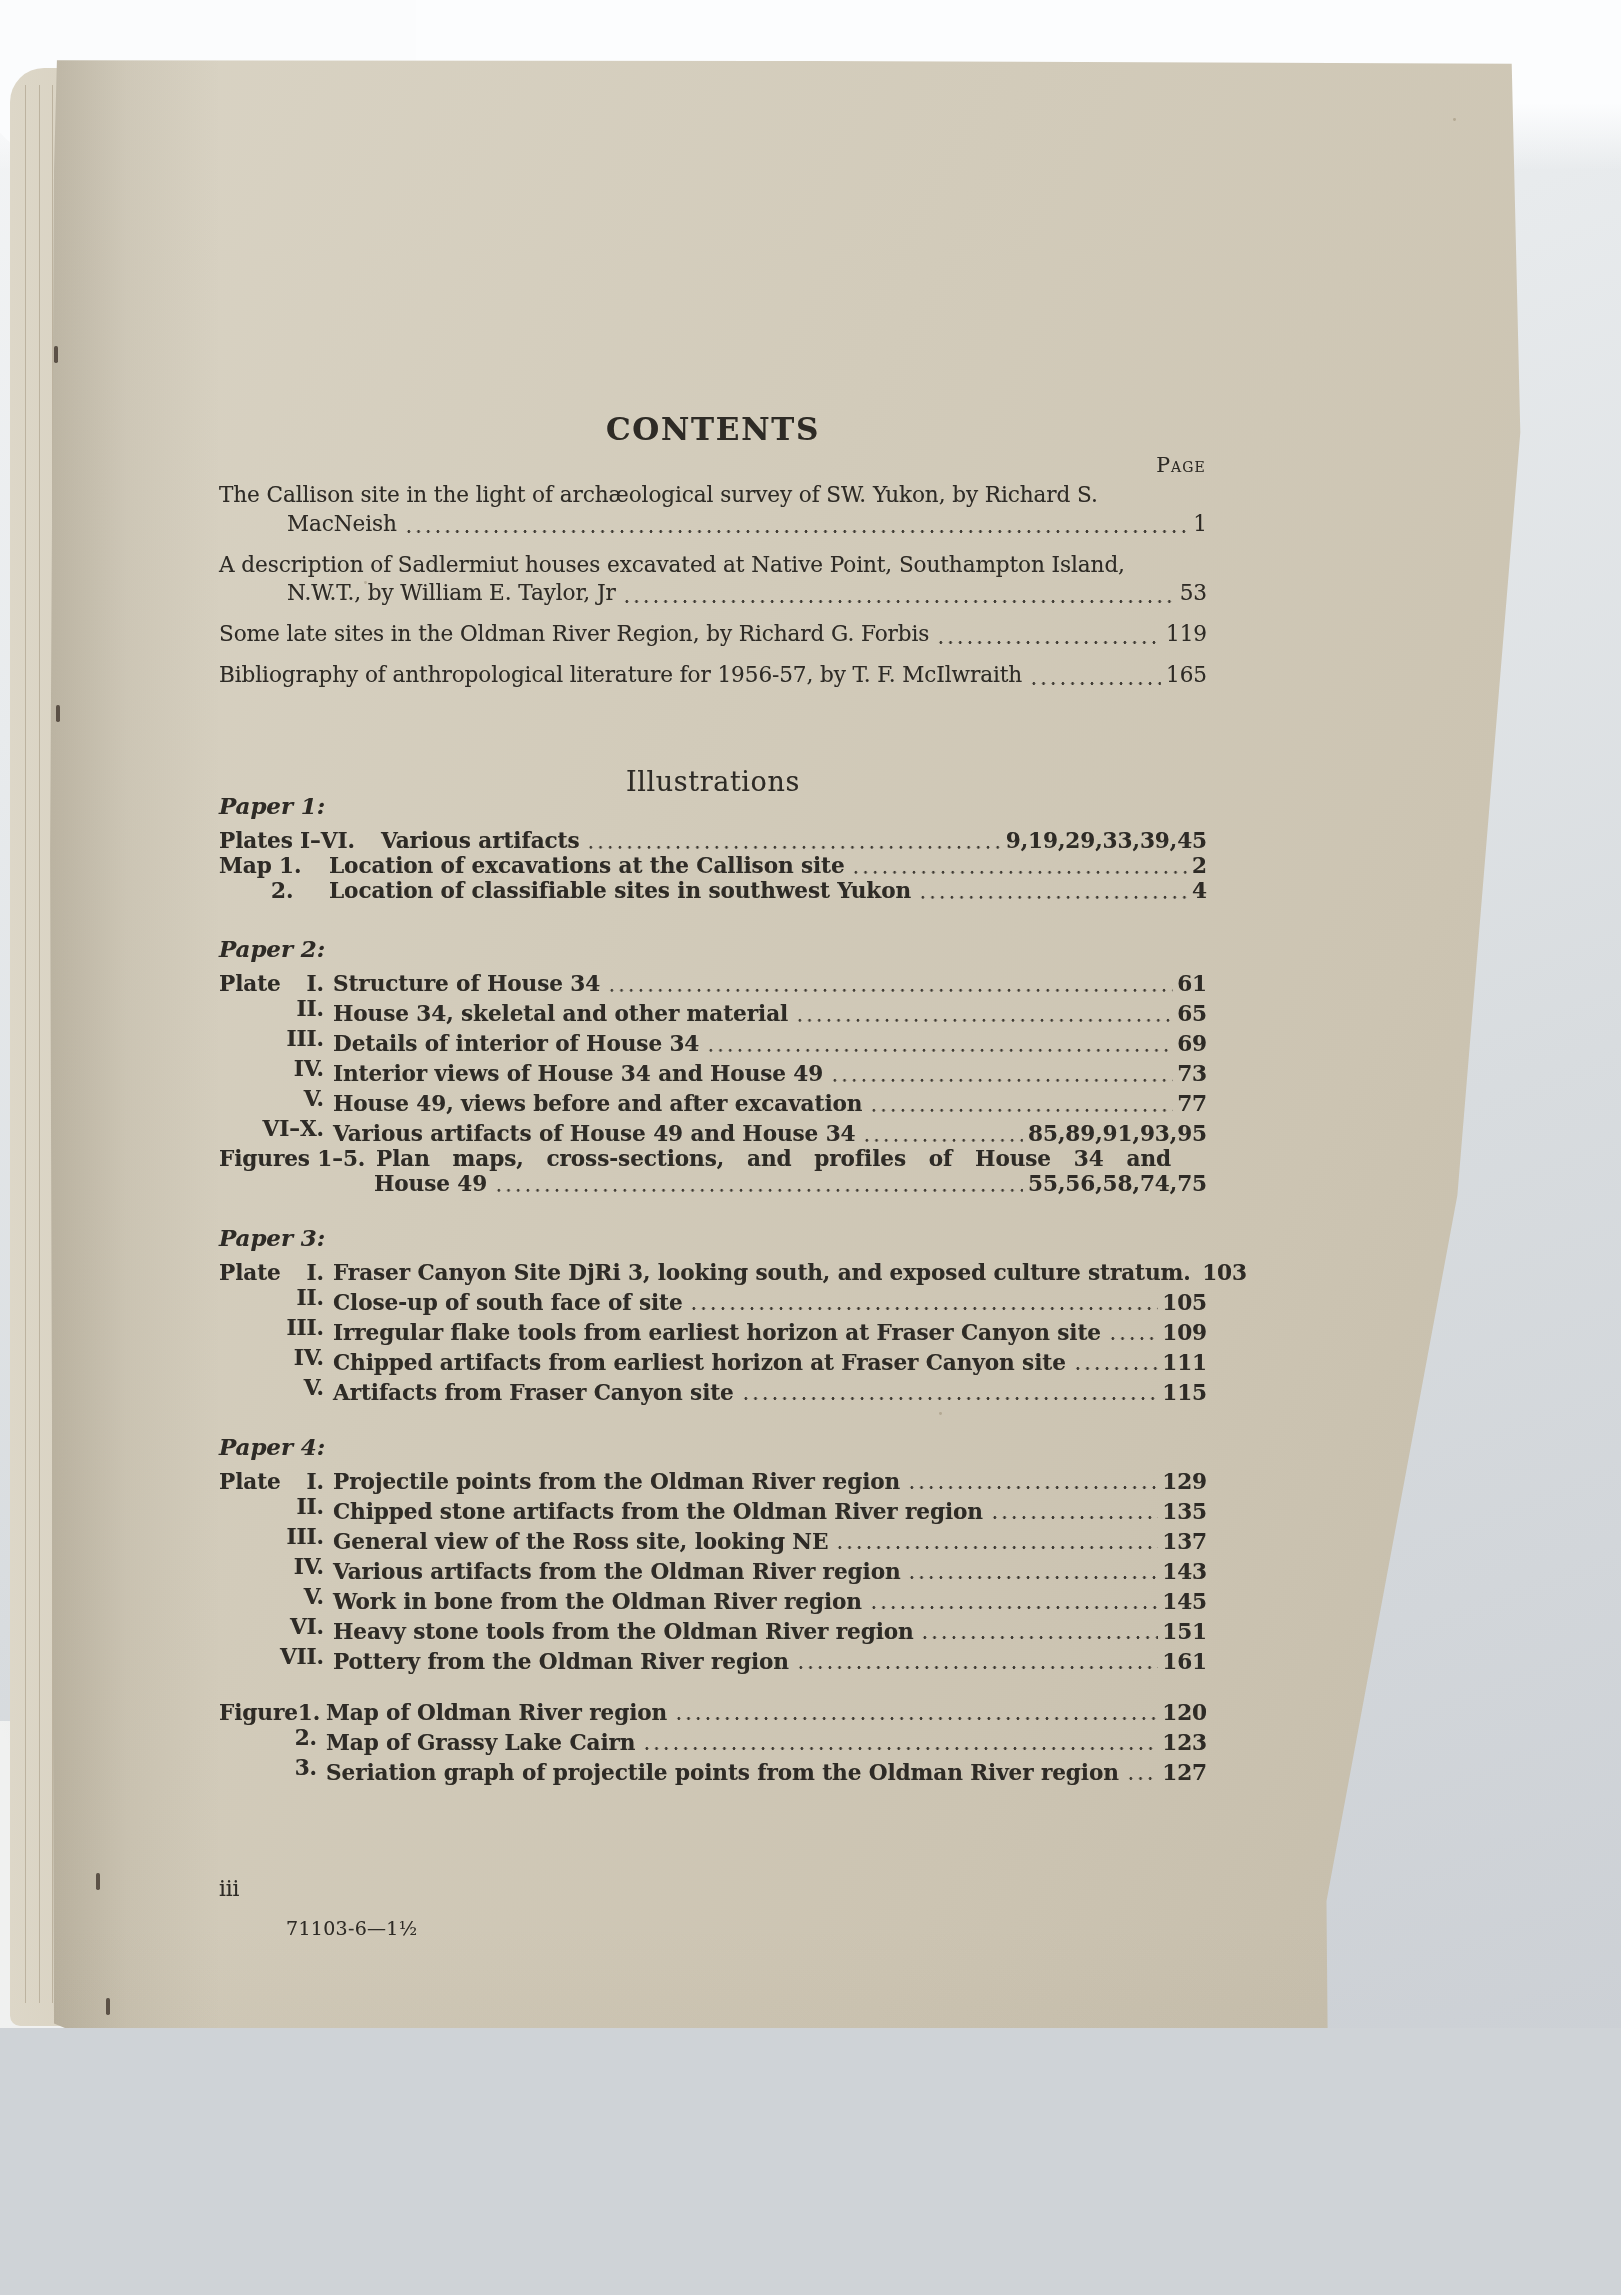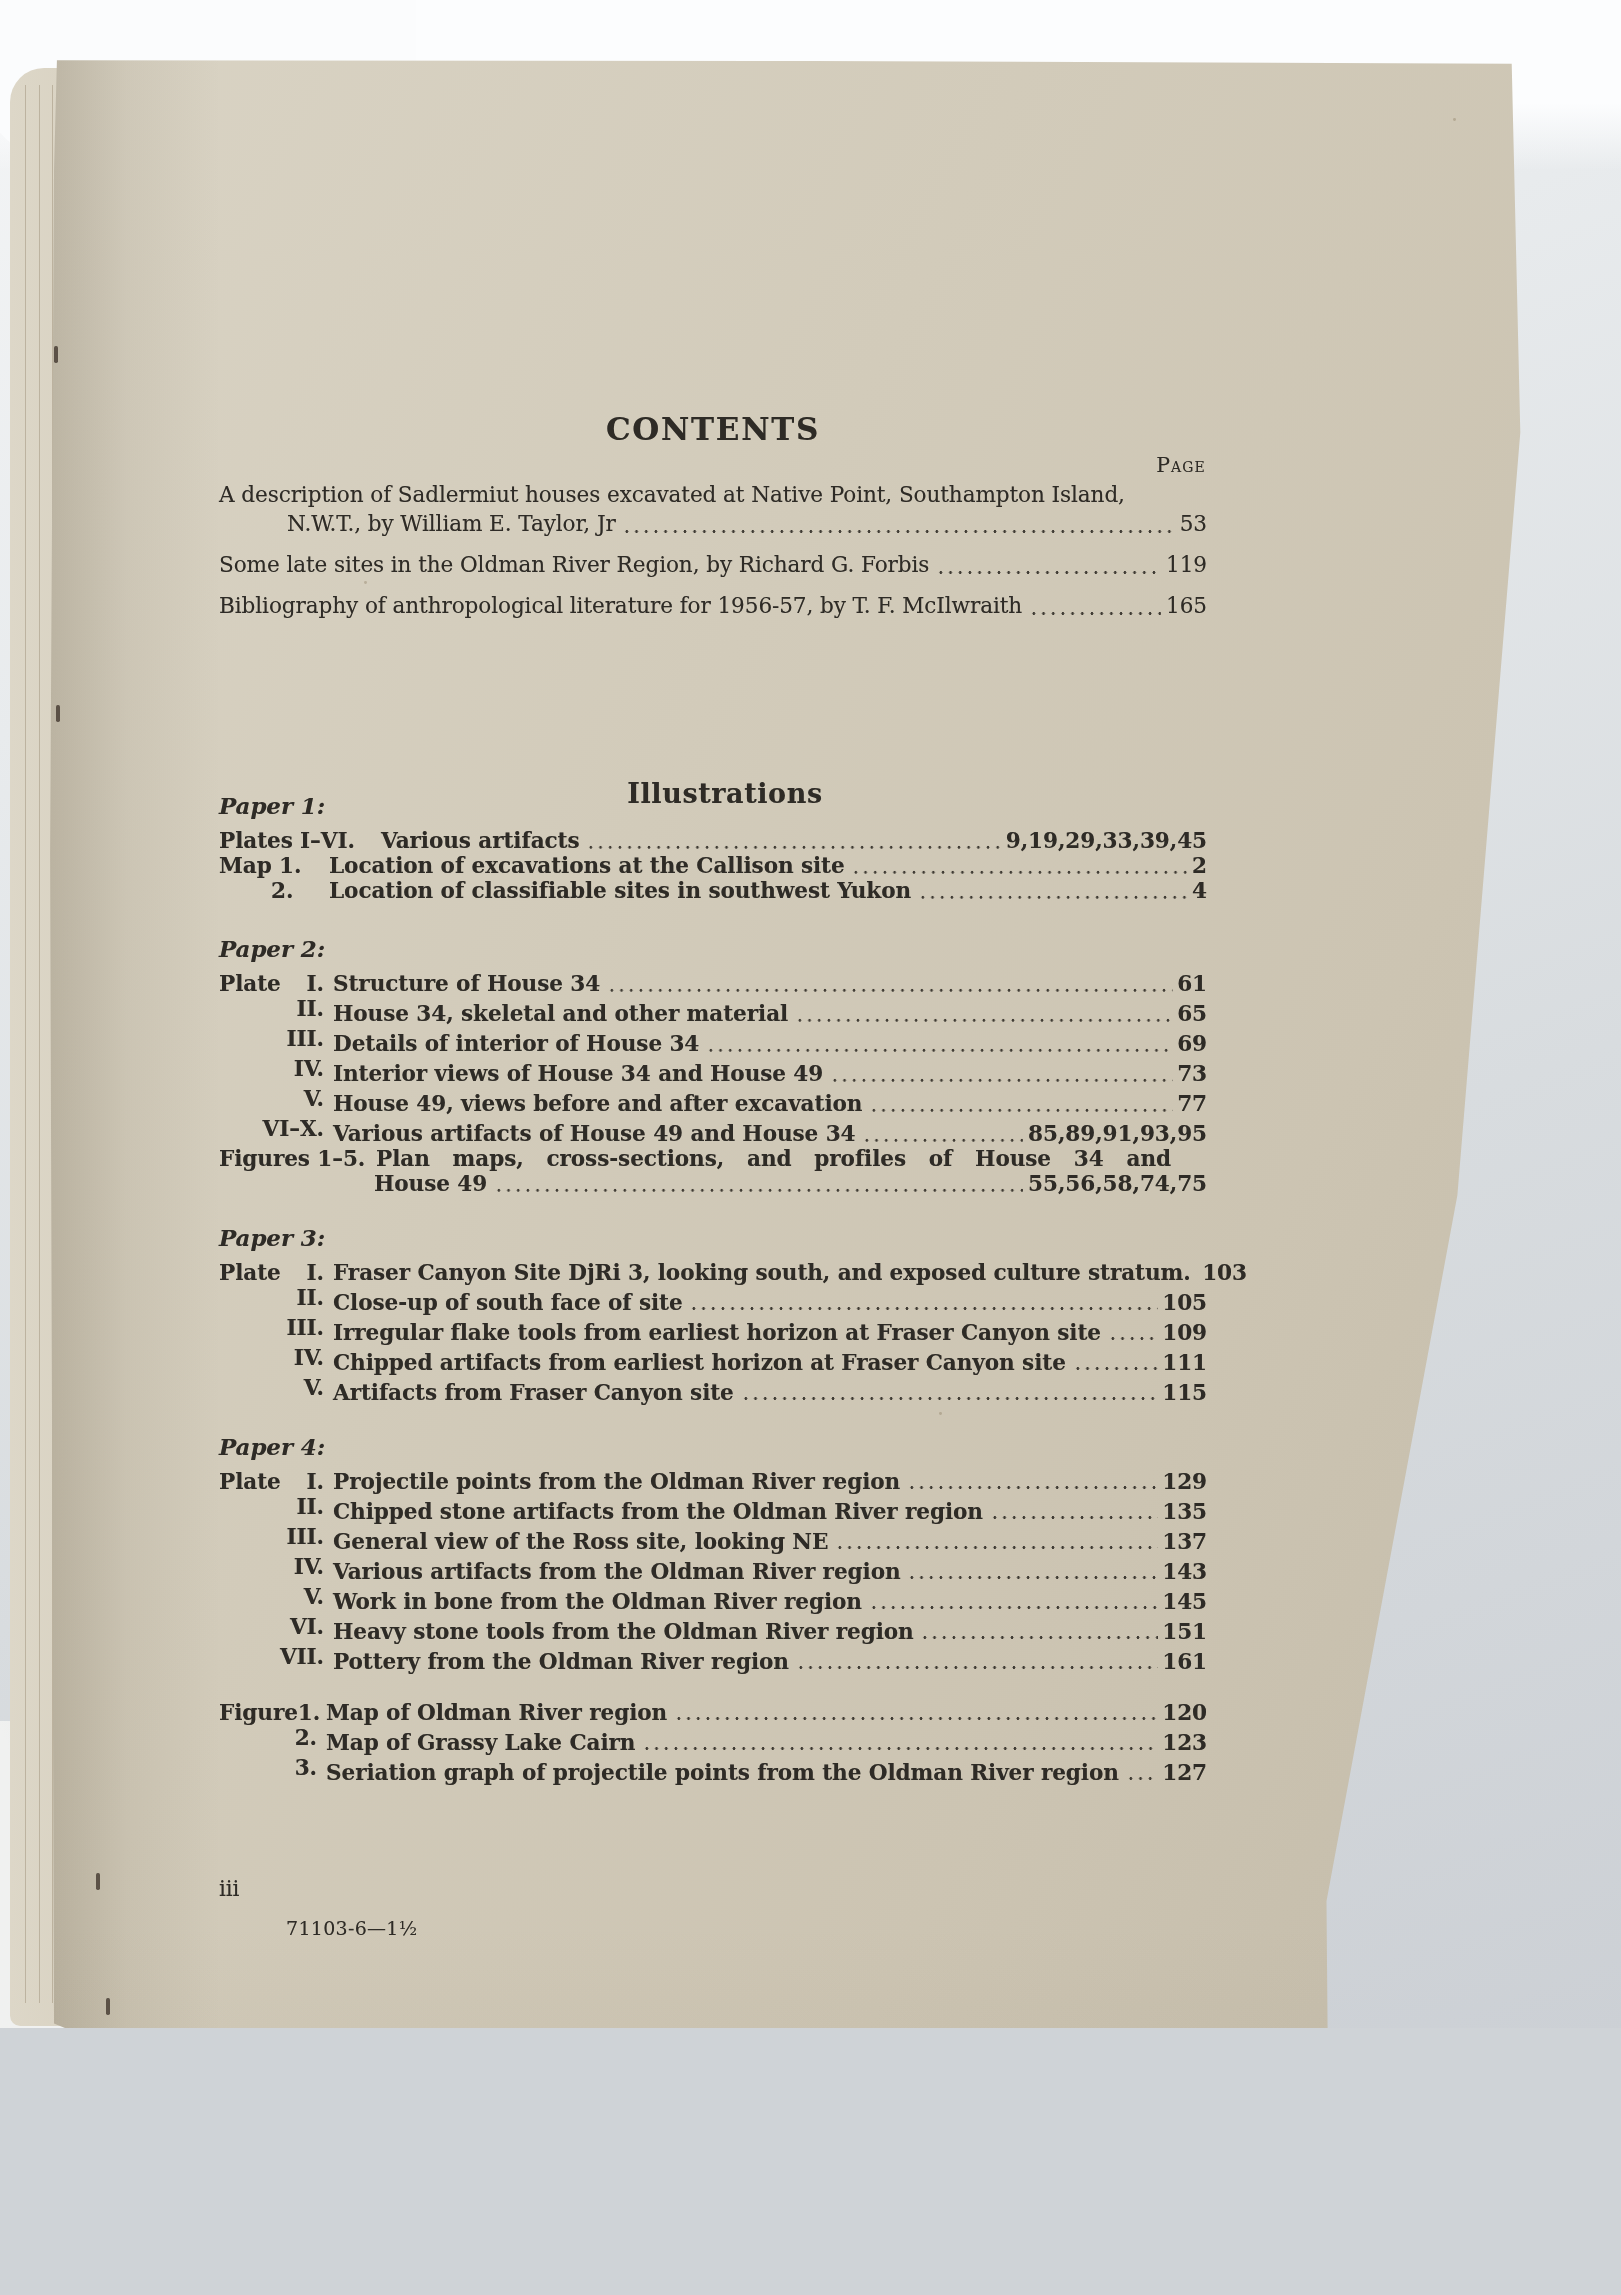--- a/index.html
+++ b/index.html
@@ -35,22 +35,22 @@
               font-size:21.6px;line-height:25px;letter-spacing:-0.1px;
               text-shadow:0 0 0.6px rgba(46,43,38,.35);}
   .h-contents{position:absolute;top:413px;left:0;width:100%;margin:0;text-align:center;
               font-size:31px;line-height:33px;font-weight:bold;letter-spacing:1.7px;}
   .page-col{position:absolute;top:453px;right:1.1px;font-variant:small-caps;font-size:20.5px;
             letter-spacing:1.1px;}
   #toc{position:absolute;top:481px;left:0;width:100%;}
   #toc .entry{margin-bottom:12.5px;}
   #toc .row{line-height:28.5px;}
   #toc .cont{padding-left:68px;}
-  .h-illus{position:absolute;top:767px;left:0;width:100%;margin:12px;text-align:center;
-           font-size:27px;line-height:30px;font-weight:bold;letter-spacing:0.6px;}
+  .h-illus{position:absolute;top:767px;left:0;width:100%;margin:0;text-align:center;
+           font-size:27px;line-height:30px;font-weight:normal;letter-spacing:0.6px;}
   #sections{position:absolute;top:793px;left:0;width:100%;font-weight:bold;}
   .plabel{font-style:italic;font-size:23px;line-height:25px;margin-bottom:10.2px;}
   .sec{margin-bottom:0;}
   .sec-paper-1{margin-bottom:33px;}
   .sec-paper-2{margin-bottom:28.5px;}
   .sec-paper-3{margin-bottom:28.5px;}
   .sec-paper-4{margin-bottom:26px;}
   .row{display:flex;align-items:baseline;}
   .txt{white-space:nowrap;}
   .pre{flex:none;display:flex;justify-content:space-between;white-space:pre;margin-right:9px;}
@@ -97,20 +97,30 @@
     <div class="speck" style="left:939px;top:1412px"></div>
     <div class="speck" style="left:558px;top:1776px"></div>
     <div class="speck" style="left:1196px;top:2050px"></div>
 
     <div class="text-block">
       <h1 class="h-contents">CONTENTS</h1>
       <div class="page-col">Page</div>
       <div id="toc">
           <div class="entry">
             <div class="row">
+              <span class="txt">The Callison site in the light of archæological survey of SW. Yukon, by Richard S.</span>
+            </div>
+            <div class="row crow">
+              <span class="txt cont">MacNeish</span>
+              <span class="dots"></span>
+              <span class="pg">1</span>
+            </div>
+          </div>
+          <div class="entry">
+            <div class="row">
               <span class="txt">A description of Sadlermiut houses excavated at Native Point, Southampton Island,</span>
             </div>
             <div class="row crow">
               <span class="txt cont">N.W.T., by William E. Taylor, Jr</span>
               <span class="dots"></span>
               <span class="pg">53</span>
             </div>
           </div>
           <div class="entry">
             <div class="row">

